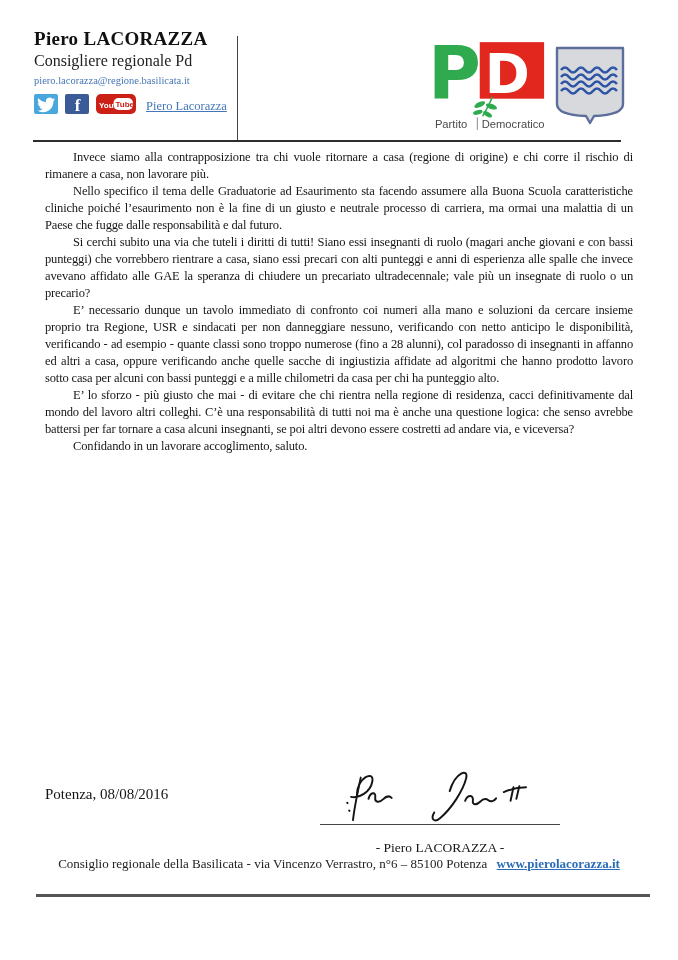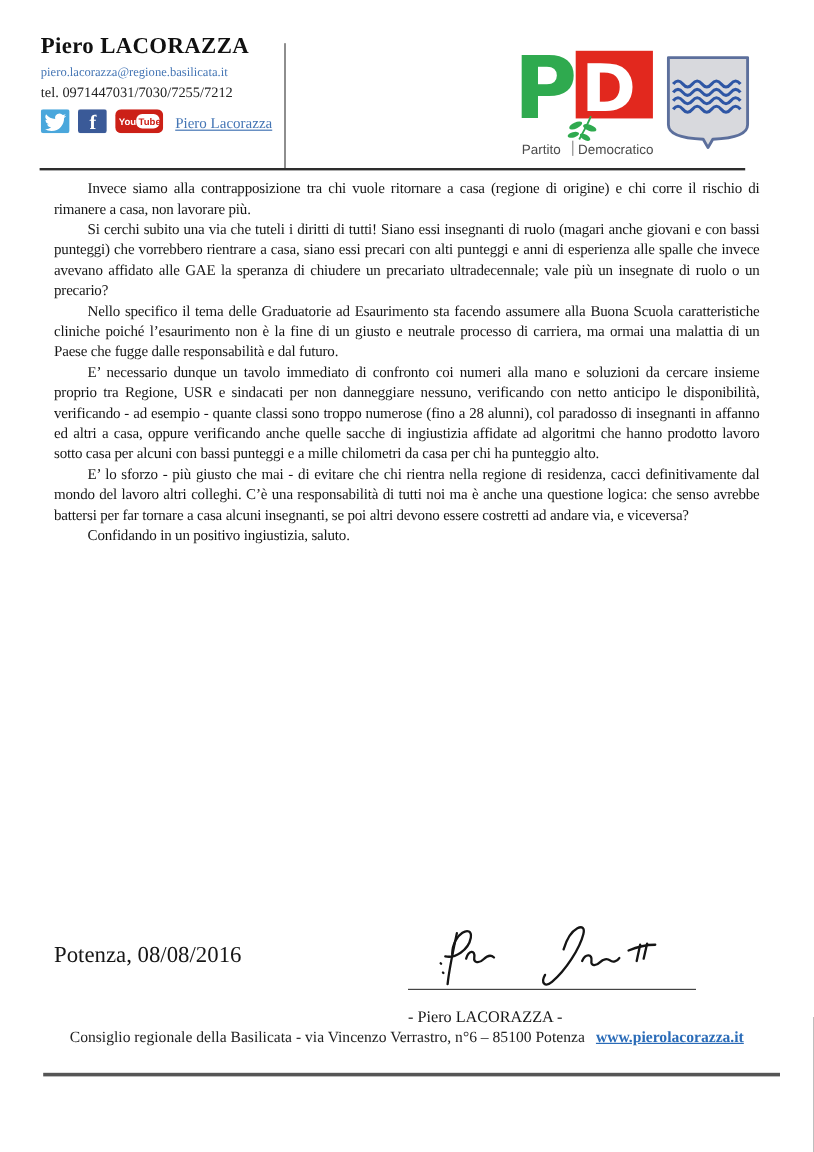--- a/index.html
+++ b/index.html
@@ -28,41 +28,41 @@
   .header-rule { position:absolute; left:33px; top:140px; width:588px; height:2px; background:#2d2d2d; }
 
   
   .letter-body {
     position:absolute; left:45px; top:149px; width:588px;
     font-size:12.5px; line-height:17px; text-align:justify;
     letter-spacing:-0.15px; color:#161616;
   }
   .letter-body p { text-indent:28px; margin:0; }
 
-  .dateline { position:absolute; left:45px; top:786px; font-size:19px; color:#161616; }
+  .dateline { position:absolute; left:45px; top:786px; font-size:15px; color:#161616; }
 
-  .sig-block { position:absolute; left:340px; top:766px; width:240px; text-align:left; }
+  .sig-block { position:absolute; left:320px; top:766px; width:240px; text-align:center; }
   .sig-img { display:block; }
   .sig-rule { border-top:1px solid #444; width:240px; }
   .sig-name { margin-top:15px; font-size:13.5px; color:#161616; }
 
   
   .footer-rule { position:absolute; left:36px; top:894px; width:614px; height:3px; background:#555; }
   .footer-text { position:absolute; left:0; top:856px; width:678px; text-align:center; font-size:13px; color:#222; }
   .footer-link { color:#2b6cb8; font-weight:bold; text-decoration:underline; margin-left:6px; cursor:pointer; }
 </style>
 </head>
 <body>
 
 <div class="page">
 
   <div class="header-left">
     <div class="h-name">Piero LACORAZZA</div>
+    <div class="h-role">Consigliere regionale Pd</div>
     <a class="h-email">piero.lacorazza@regione.basilicata.it</a>
-    <div class="h-tel">tel. 0971447031/7030/7255/7212</div>
 
     <div class="social-row">
       <span class="icon-box">
         <svg width="24" height="20" viewBox="0 0 24 20">
           <rect x="0" y="0" width="24" height="20" rx="2" fill="#4aa7dc"></rect>
           <path transform="translate(1.6,0.2) scale(0.82)" fill="#ffffff" d="M23 4.9c-.8.4-1.7.6-2.6.8a4.5 4.5 0 0 0-7.7 4.1A12.8 12.8 0 0 1 3.4 5a4.5 4.5 0 0 0 1.4 6 4.4 4.4 0 0 1-2-.5v.1a4.5 4.5 0 0 0 3.6 4.4 4.5 4.5 0 0 1-2 .1 4.5 4.5 0 0 0 4.2 3.1A9 9 0 0 1 2 20a12.7 12.7 0 0 0 6.9 2c8.3 0 12.8-6.9 12.8-12.8v-.6c.9-.6 1.6-1.4 2.3-2.3-.8.4-1.7.6-2.6.7a4.5 4.5 0 0 0 2-2.5z"></path>
         </svg>
       </span>
       <span class="icon-box">
         <svg width="24" height="20" viewBox="0 0 24 20">
@@ -111,25 +111,25 @@
         <path d="M7,38 q4,-5 8,0 t8,0 t8,0 t8,0 t8,0 t8,0 t8,0"></path>
         <path d="M7,45 q4,-5 8,0 t8,0 t8,0 t8,0 t8,0 t8,0 t8,0"></path>
       </g>
     </svg>
   </div>
 
   <div class="header-rule"></div>
 
   <div class="letter-body">
     <p>Invece siamo alla contrapposizione tra chi vuole ritornare a casa (regione di origine) e chi corre il rischio di rimanere a casa, non lavorare più.</p>
+    <p>Nello specifico il tema delle Graduatorie ad Esaurimento sta facendo assumere alla Buona Scuola caratteristiche cliniche poiché l’esaurimento non è la fine di un giusto e neutrale processo di carriera, ma ormai una malattia di un Paese che fugge dalle responsabilità e dal futuro.</p>
     <p>Si cerchi subito una via che tuteli i diritti di tutti! Siano essi insegnanti di ruolo (magari anche giovani e con bassi punteggi) che vorrebbero rientrare a casa, siano essi precari con alti punteggi e anni di esperienza alle spalle che invece avevano affidato alle GAE la speranza di chiudere un precariato ultradecennale; vale più un insegnate di ruolo o un precario?</p>
-    <p>Nello specifico il tema delle Graduatorie ad Esaurimento sta facendo assumere alla Buona Scuola caratteristiche cliniche poiché l’esaurimento non è la fine di un giusto e neutrale processo di carriera, ma ormai una malattia di un Paese che fugge dalle responsabilità e dal futuro.</p>
     <p>E’ necessario dunque un tavolo immediato di confronto coi numeri alla mano e soluzioni da cercare insieme proprio tra Regione, USR e sindacati per non danneggiare nessuno, verificando con netto anticipo le disponibilità, verificando - ad esempio - quante classi sono troppo numerose (fino a 28 alunni), col paradosso di insegnanti in affanno ed altri a casa, oppure verificando anche quelle sacche di ingiustizia affidate ad algoritmi che hanno prodotto lavoro sotto casa per alcuni con bassi punteggi e a mille chilometri da casa per chi ha punteggio alto.</p>
     <p>E’ lo sforzo - più giusto che mai - di evitare che chi rientra nella regione di residenza, cacci definitivamente dal mondo del lavoro altri colleghi. C’è una responsabilità di tutti noi ma è anche una questione logica: che senso avrebbe battersi per far tornare a casa alcuni insegnanti, se poi altri devono essere costretti ad andare via, e viceversa?</p>
-    <p>Confidando in un positivo ingiustizia, saluto.</p>
+    <p>Confidando in un lavorare accoglimento, saluto.</p>
   </div>
 
   <div class="dateline">Potenza, 08/08/2016</div>
 
   <div class="sig-block">
     <svg class="sig-img" width="240" height="58" viewBox="0 0 240 60">
       <g stroke="#151515" stroke-width="2" fill="none" stroke-linecap="round">
         <path d="M34,30 C34,12 52,4 50,16 C48,27 36,34 28,32"></path>
         <path d="M38,12 C35,26 31,46 30,56"></path>
         <path d="M24,38 l0.4,0.4"></path>

